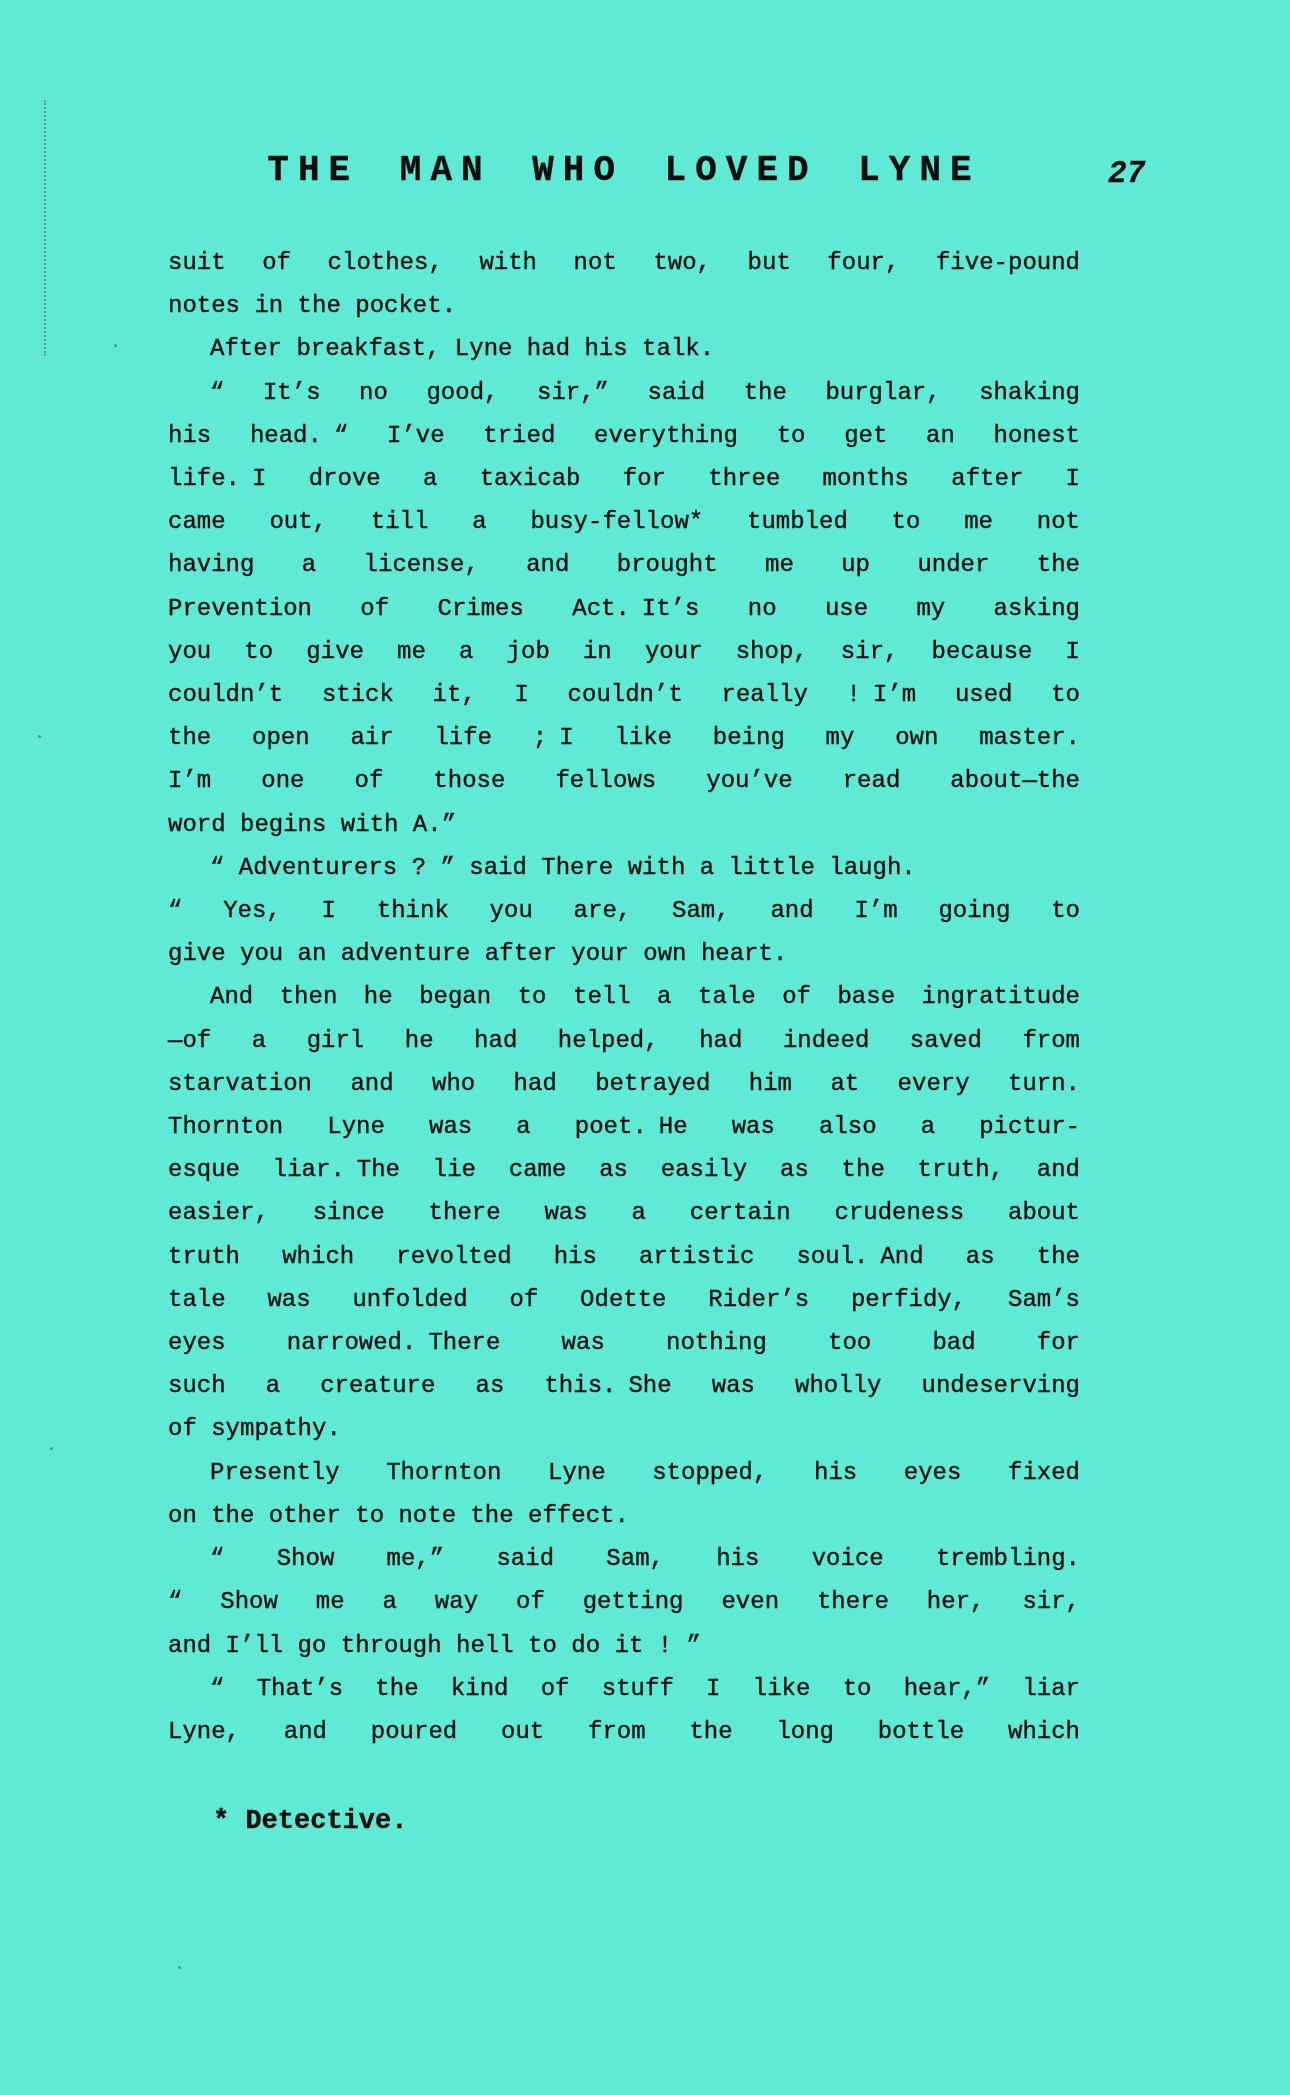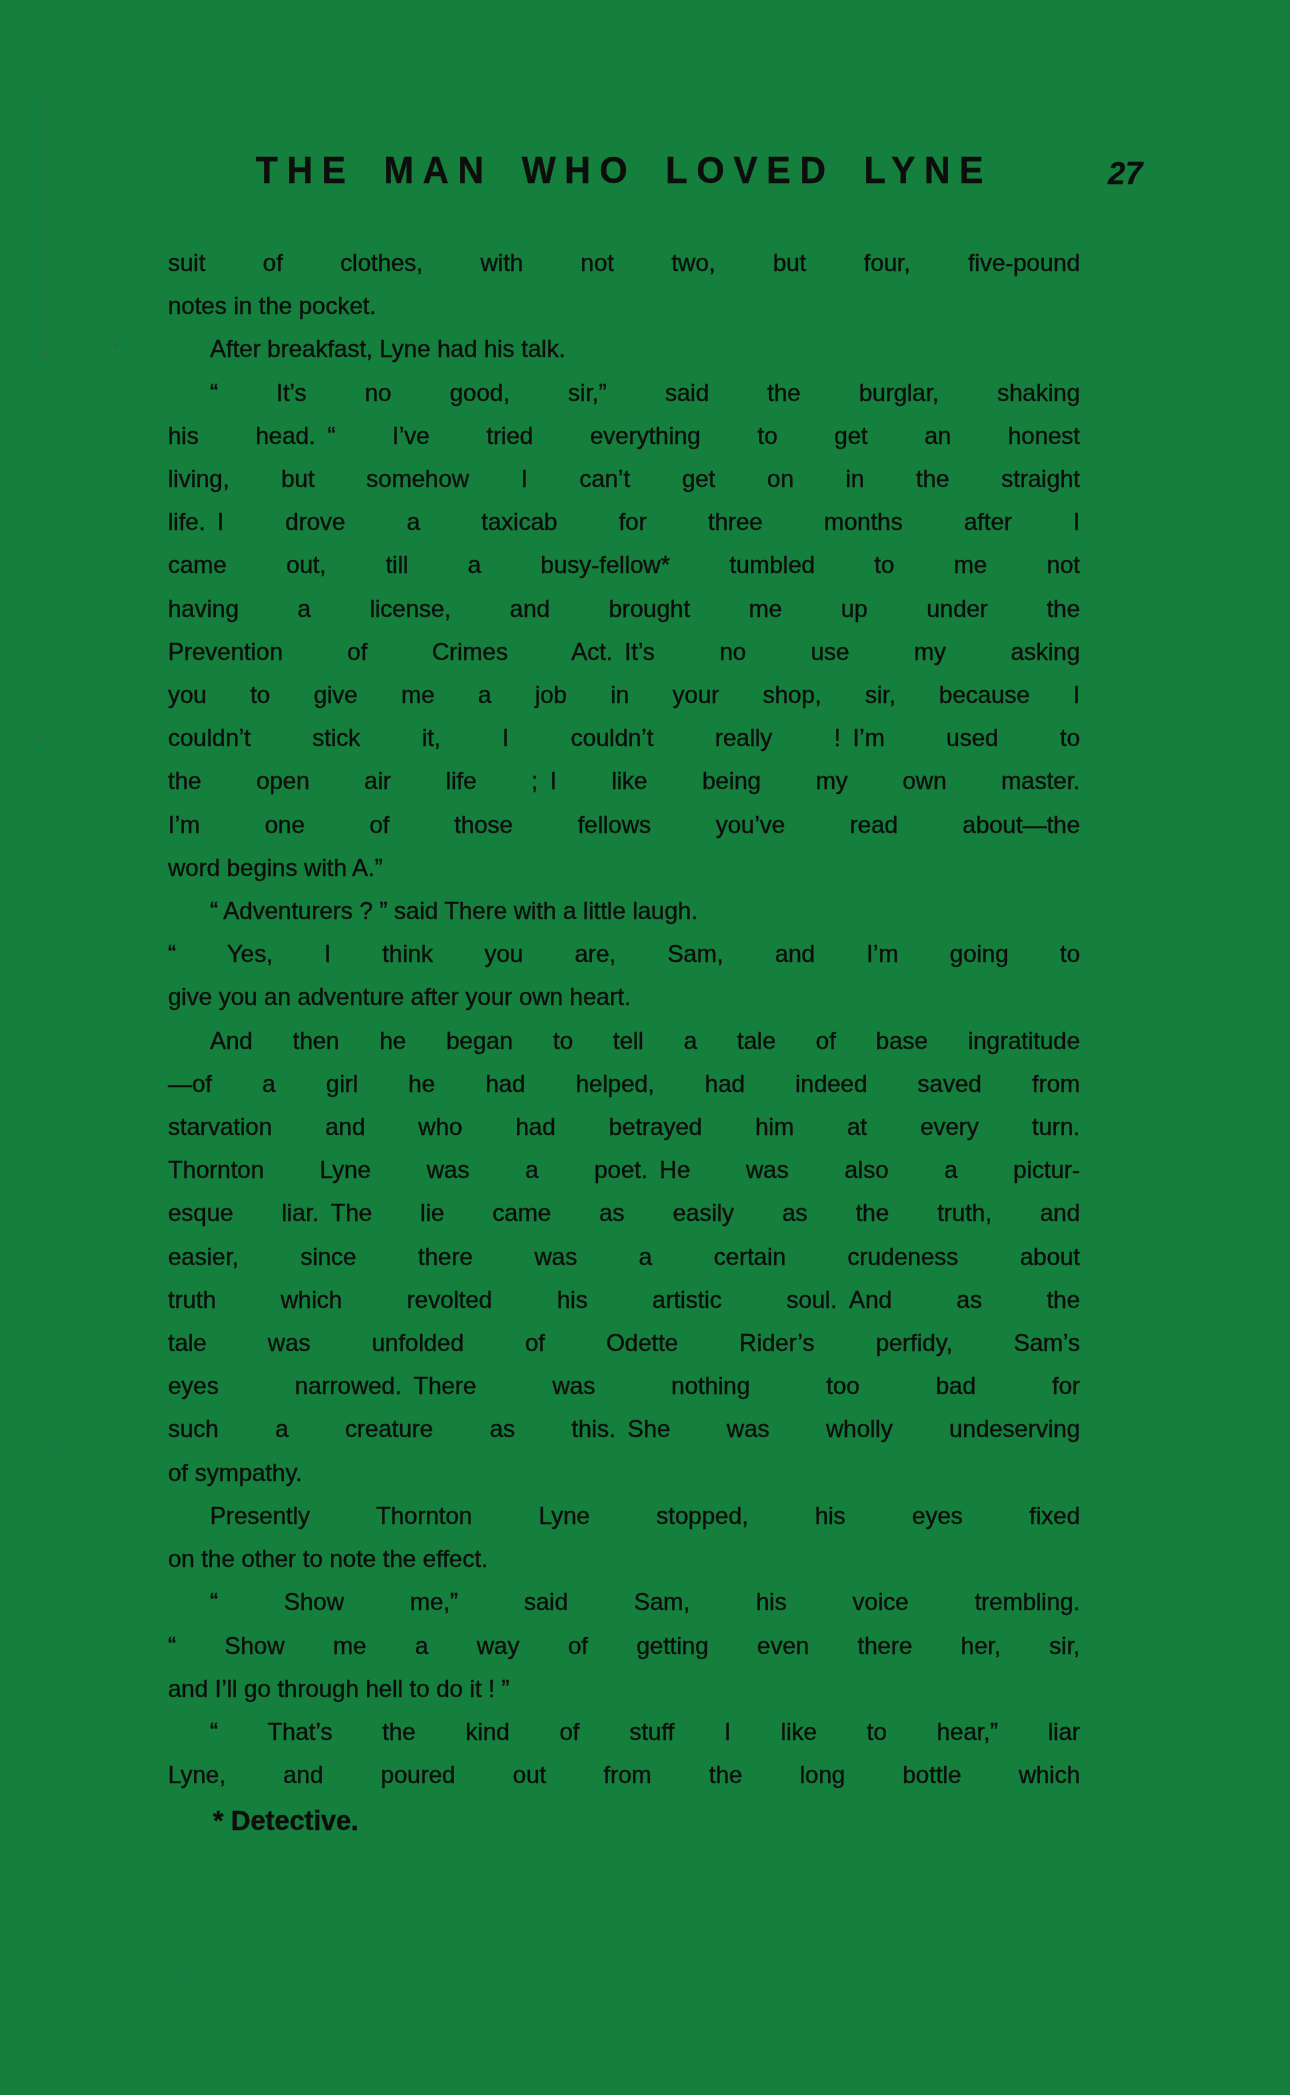--- a/index.html
+++ b/index.html
@@ -1,22 +1,22 @@
 <!DOCTYPE html>
 <html><head>
 <meta charset="utf-8">
 <style>
   html, body { margin: 0; padding: 0; background: #ffffff; }
   .page {
     position: relative;
     width: 1290px;
     height: 2095px;
-    background: #15803d;
+    background: #5eead4;
     overflow: hidden;
-    font-family: Liberation Sans, sans-serif;
+    font-family: Liberation Mono, monospace;
     color: #0d0d0d;
   }
   
   .running-head {
     position: absolute;
     top: 150px;
     left: 168px;
     width: 912px;
     text-align: center;
   }
@@ -90,21 +90,20 @@
     <div class="head-title">THE MAN WHO LOVED LYNE</div>
   </header>
   <div class="page-number">27</div>
 
   <main class="body-text">
     <div class="line">suit of clothes, with not two, but four, five-pound</div>
     <div class="line end">notes in the pocket.</div>
     <div class="line ind end">After breakfast, Lyne had his talk.</div>
     <div class="line ind">“ It’s no good, sir,” said the burglar, shaking</div>
     <div class="line">his head. “ I’ve tried everything to get an honest</div>
-    <div class="line">living, but somehow I can’t get on in the straight</div>
     <div class="line">life. I drove a taxicab for three months after I</div>
     <div class="line">came out, till a busy-fellow* tumbled to me not</div>
     <div class="line">having a license, and brought me up under the</div>
     <div class="line">Prevention of Crimes Act. It’s no use my asking</div>
     <div class="line">you to give me a job in your shop, sir, because I</div>
     <div class="line">couldn’t stick it, I couldn’t really ! I’m used to</div>
     <div class="line">the open air life ; I like being my own master.</div>
     <div class="line">I’m one of those fellows you’ve read about—the</div>
     <div class="line end">word begins with A.”</div>
     <div class="line ind end">“ Adventurers ? ” said There with a little laugh.</div>

